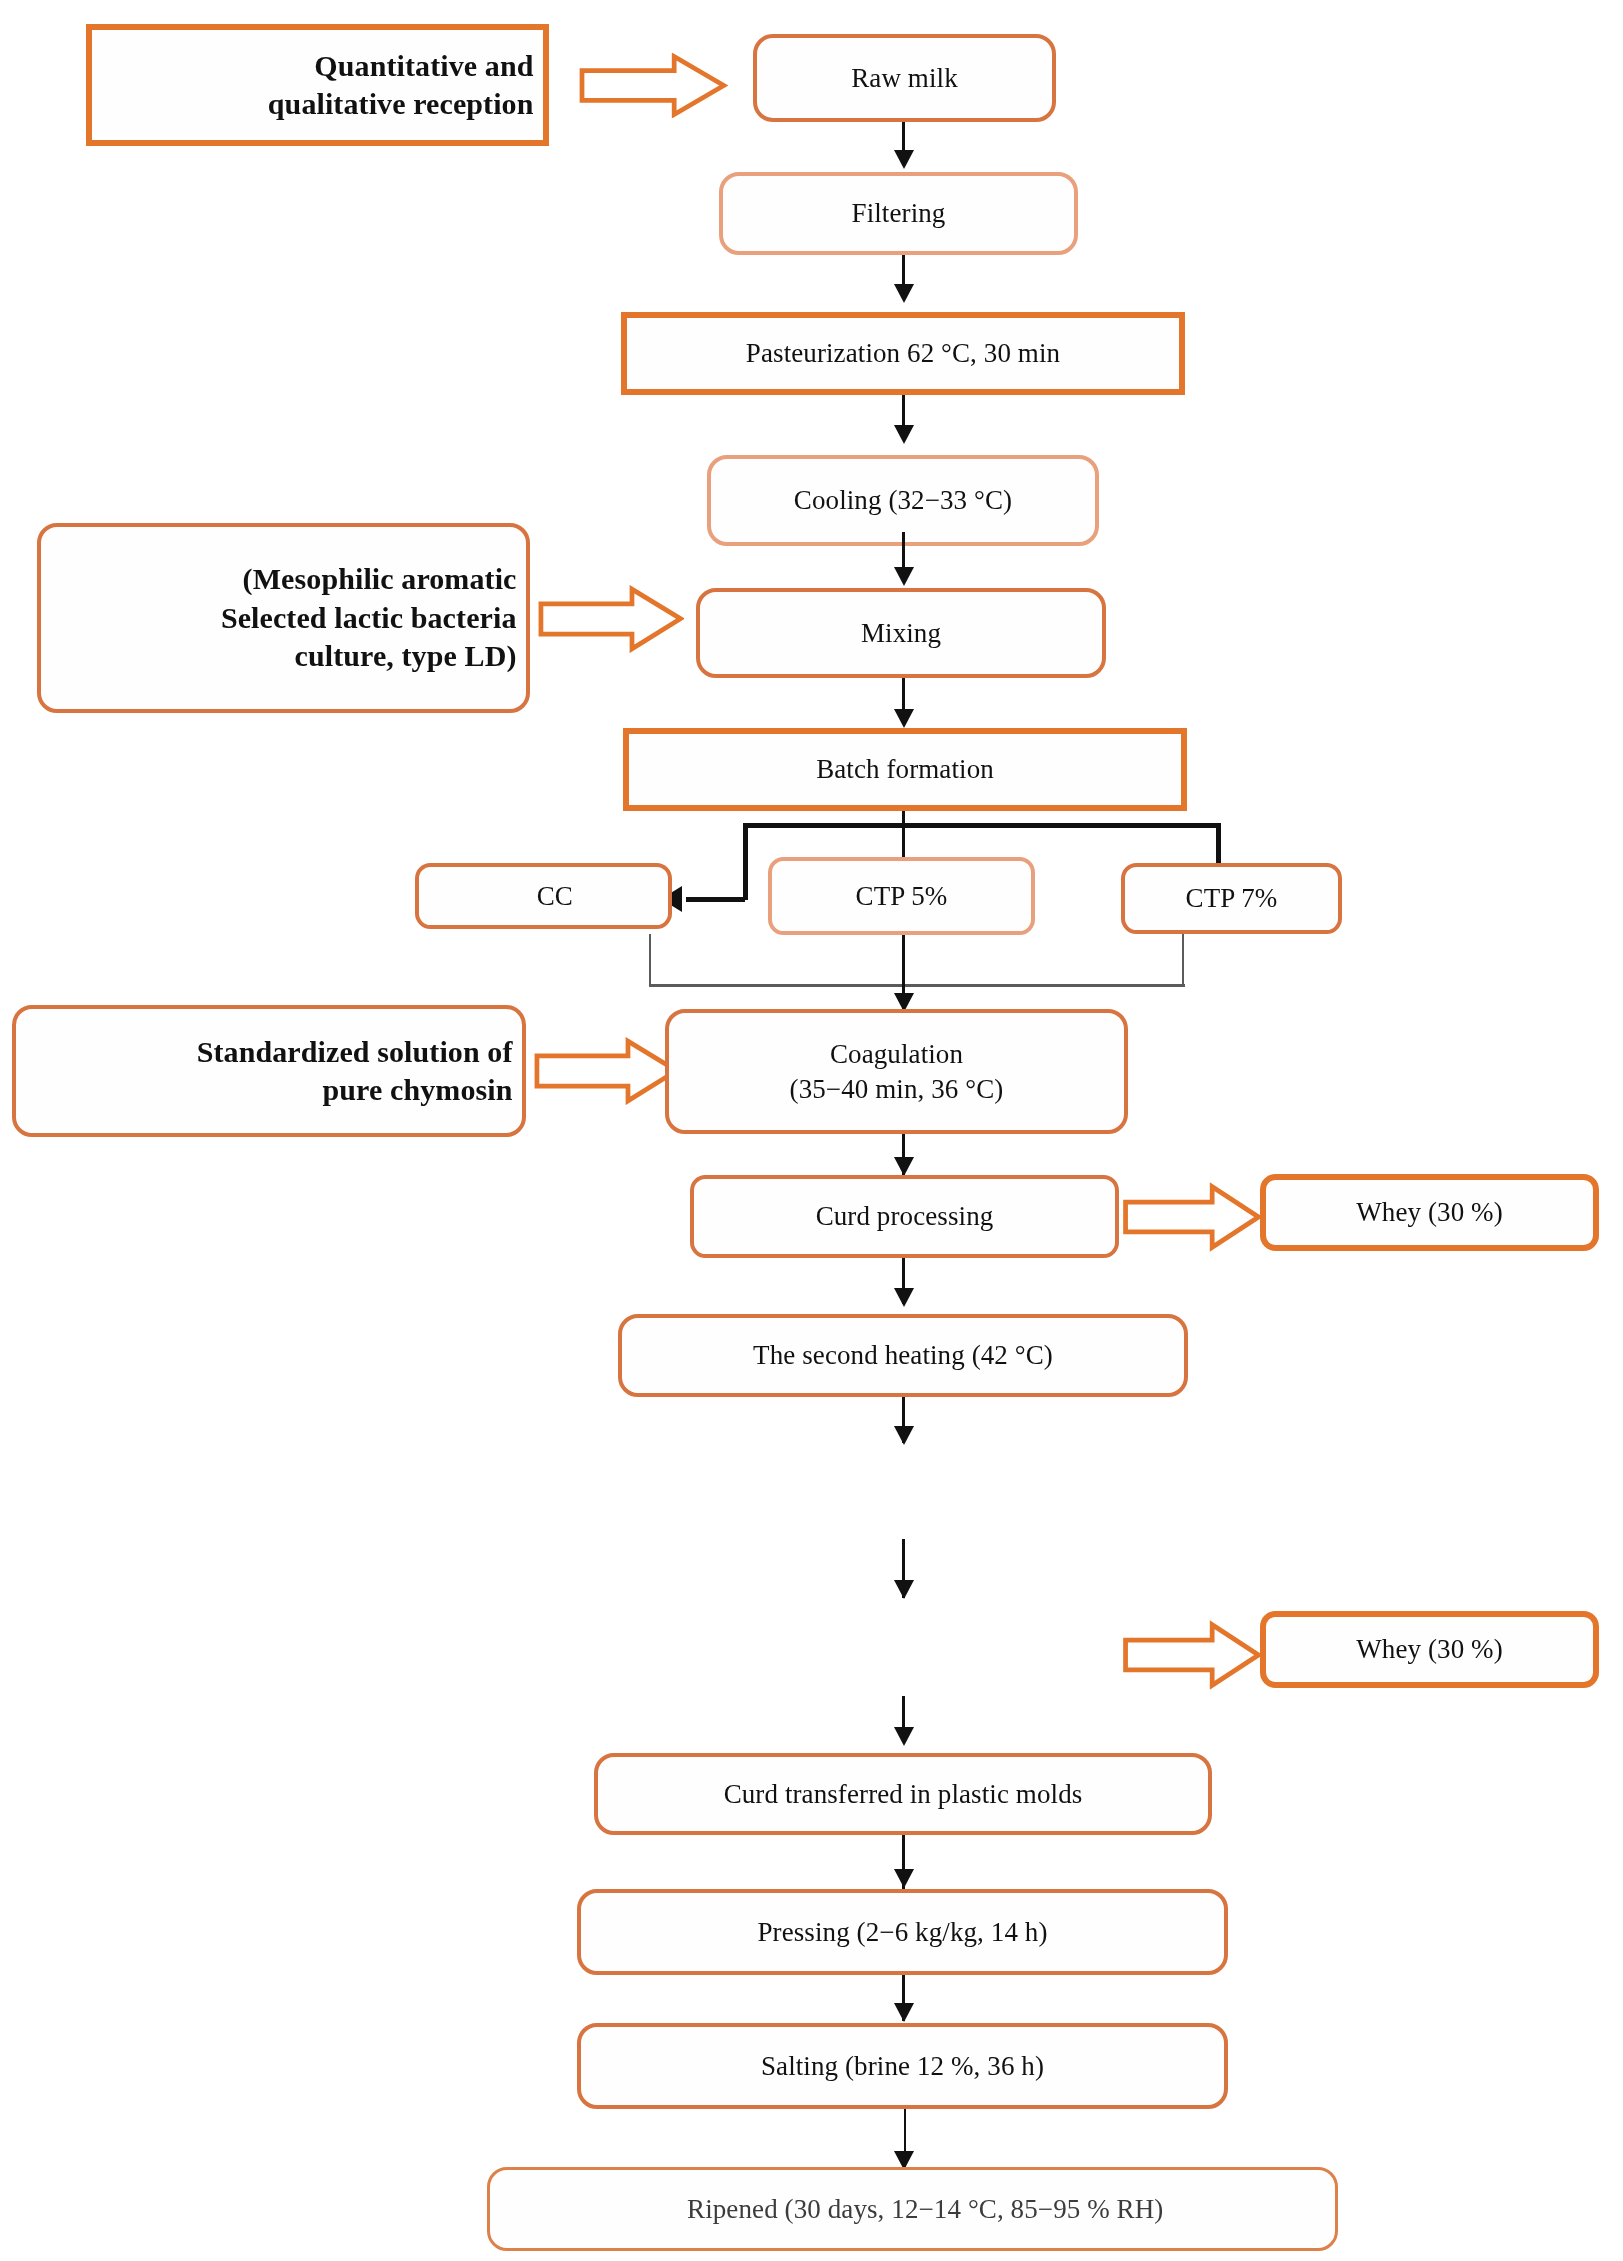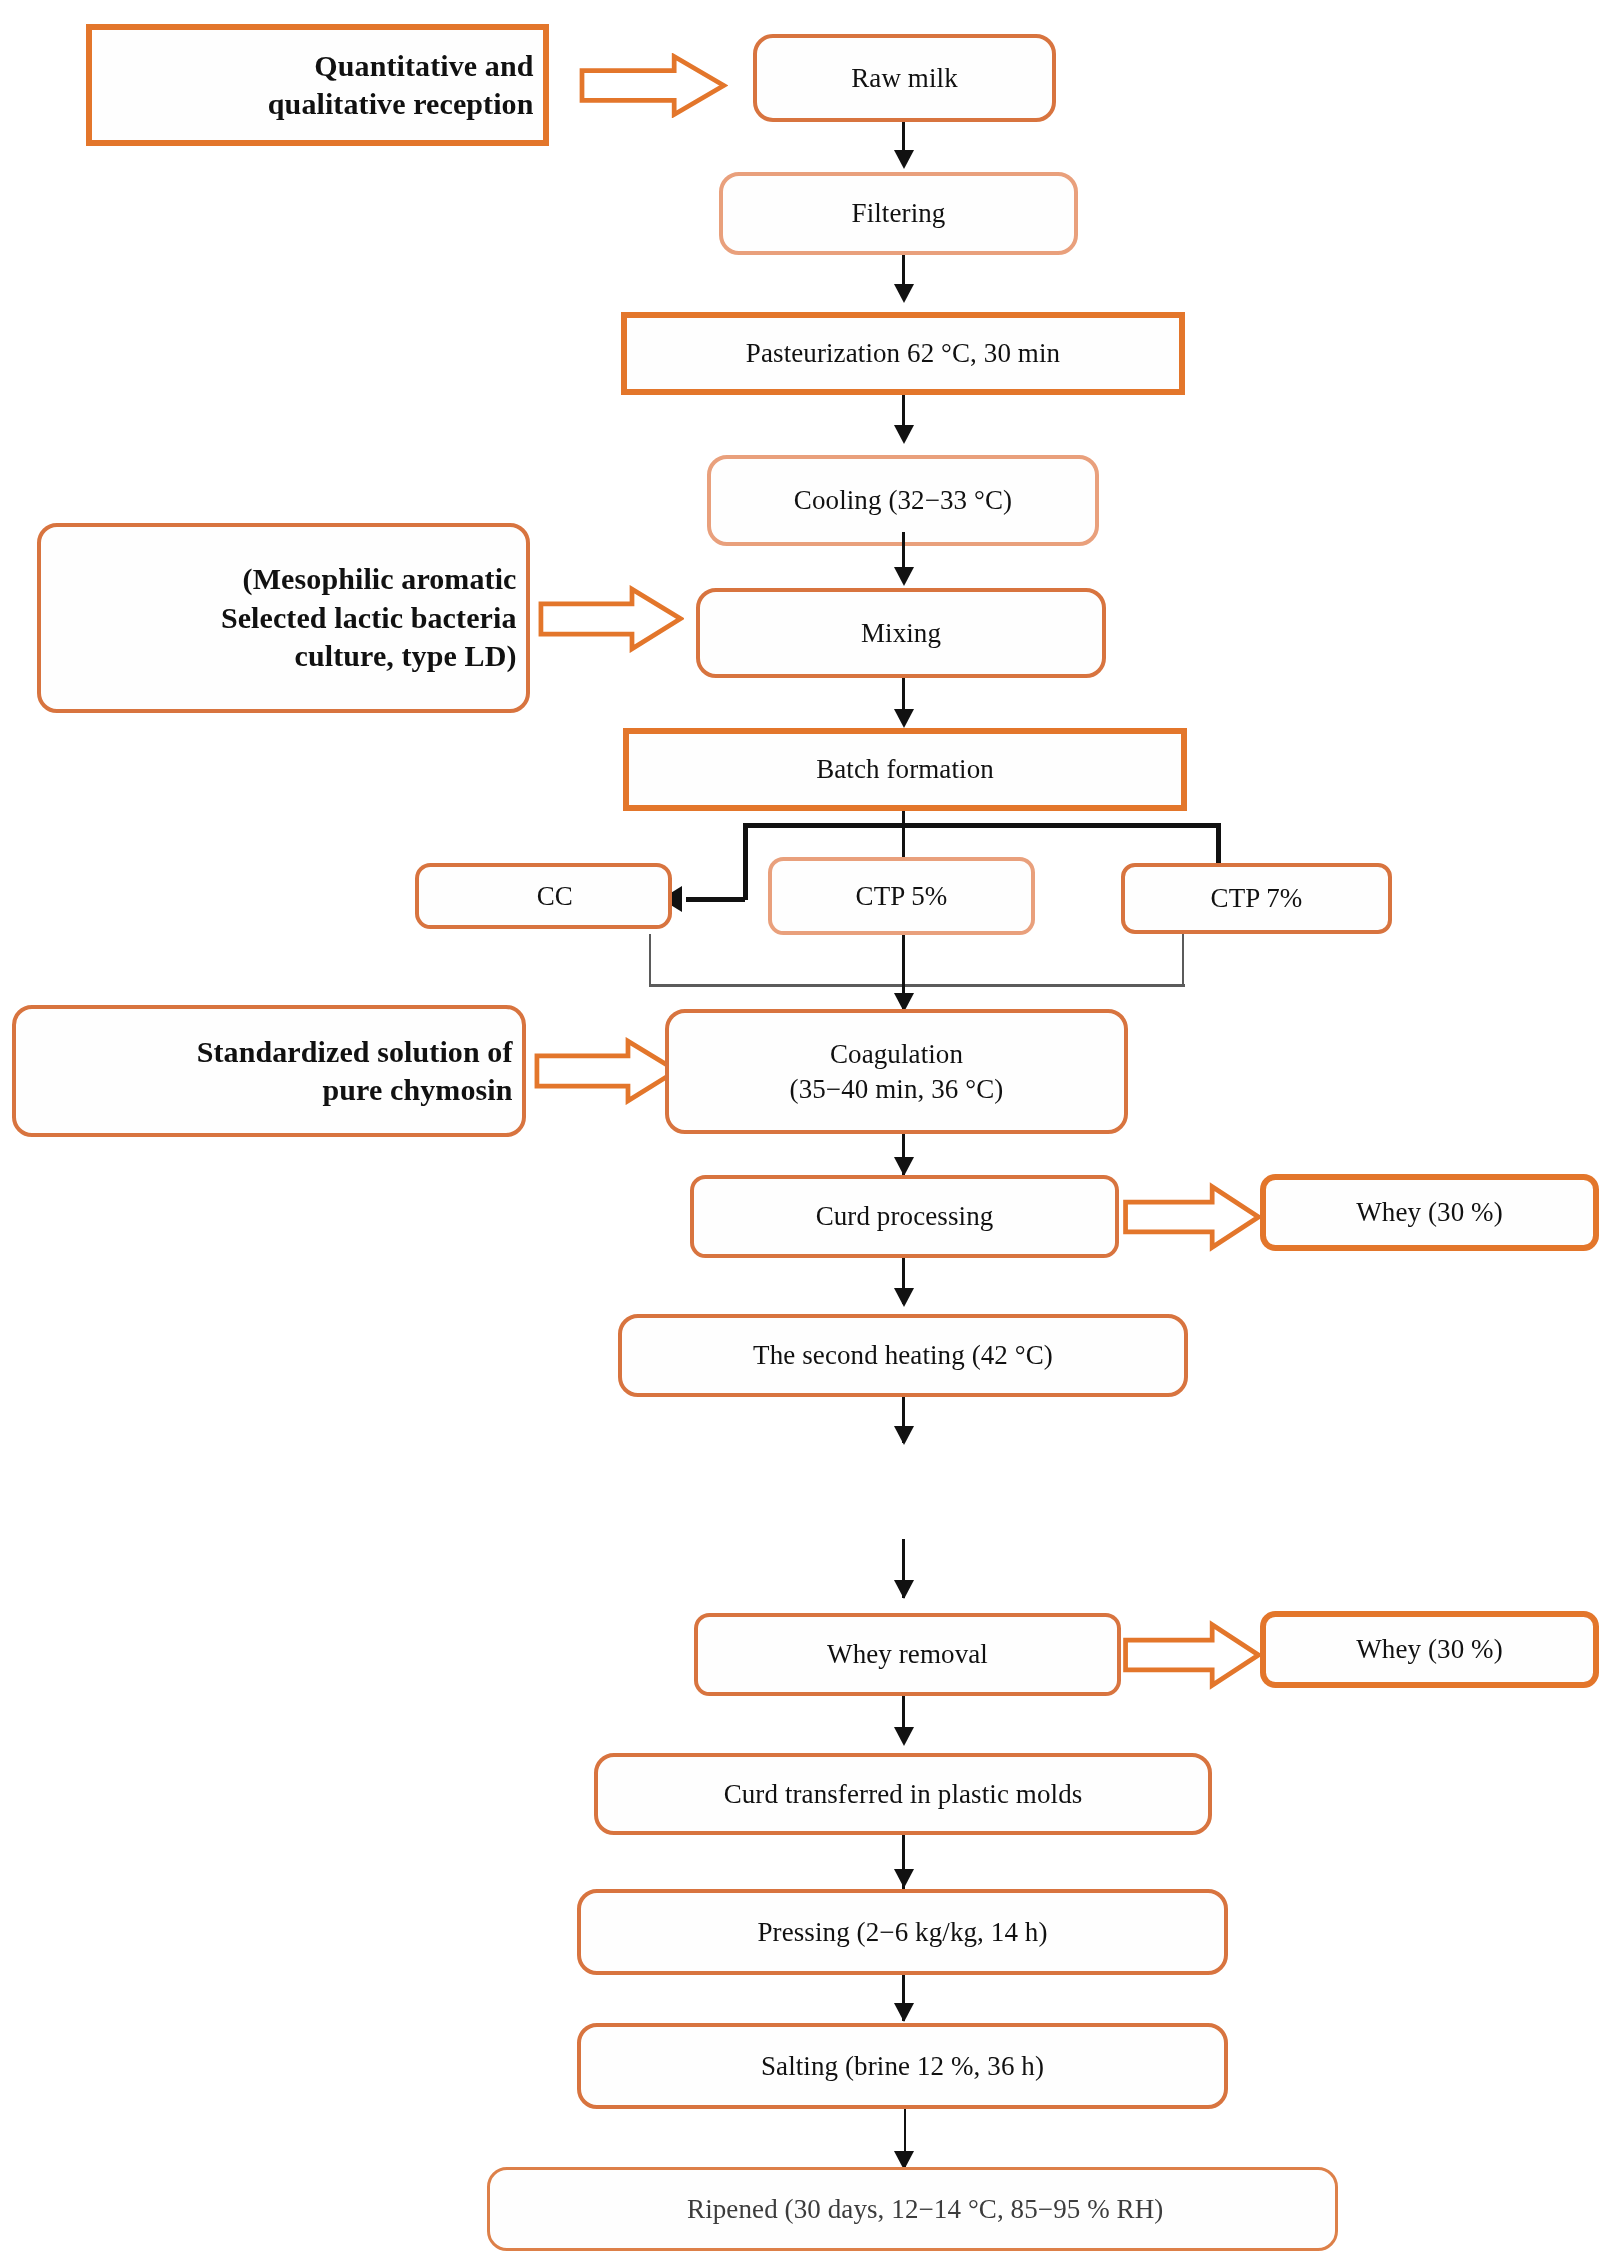--- a/index.html
+++ b/index.html
@@ -181,21 +181,21 @@
         <span>CC</span>
       </span>
   </div>
 
   <div class="node r-med b-light" style="left:768px; top:857px; width:267px; height:78px;">
     <span class="lbl">
         <span>CTP 5%</span>
       </span>
   </div>
 
-  <div class="node r-med b-mid" style="left:1121px; top:863px; width:271px; height:71px;border-radius:14px;">
+  <div class="node r-med b-mid" style="left:1121px; top:863px; width:221px; height:71px;">
     <span class="lbl">
         <span>CTP 7%</span>
       </span>
   </div>
 
   <div class="vline grey" style="left:649px; top:934px; height:53px;"></div>
   <div class="vline grey" style="left:1182px; top:934px; height:53px;"></div>
   <div class="hline grey" style="left:649px; top:984px; width:536px;"></div>
   <div class="vline" style="left:902px; top:935px; height:76px;"></div>
   <div class="arrowdown" style="left:894px; top:993px;"></div>
@@ -250,25 +250,20 @@
       </span>
   </div>
 
   <div class="vline" style="left:902px; top:1397px; height:46px;"></div>
   <div class="arrowdown" style="left:894px; top:1426px;"></div>
 
 
   <div class="vline" style="left:902px; top:1539px; height:59px;"></div>
   <div class="arrowdown" style="left:894px; top:1580px;"></div>
 
-  <div class="node r-med b-mid" style="left:694px; top:1613px; width:427px; height:83px;">
-    <span class="lbl">
-        <span>Whey removal</span>
-      </span>
-  </div>
 
   <div class="blockarrow" style="left:1123px; top:1620px;">
     <svg width="138" height="70" viewBox="0 0 232 118">
       <path d="M4,34 L150,34 L150,8 L228,59 L150,110 L150,84 L4,84 Z" fill="none" stroke="#e3762b" stroke-width="8"></path>
     </svg>
   </div>
 
   <div class="node r-med b-strong" style="left:1260px; top:1611px; width:339px; height:77px;">
     <span class="lbl">
         <span>Whey (30 %)</span>

